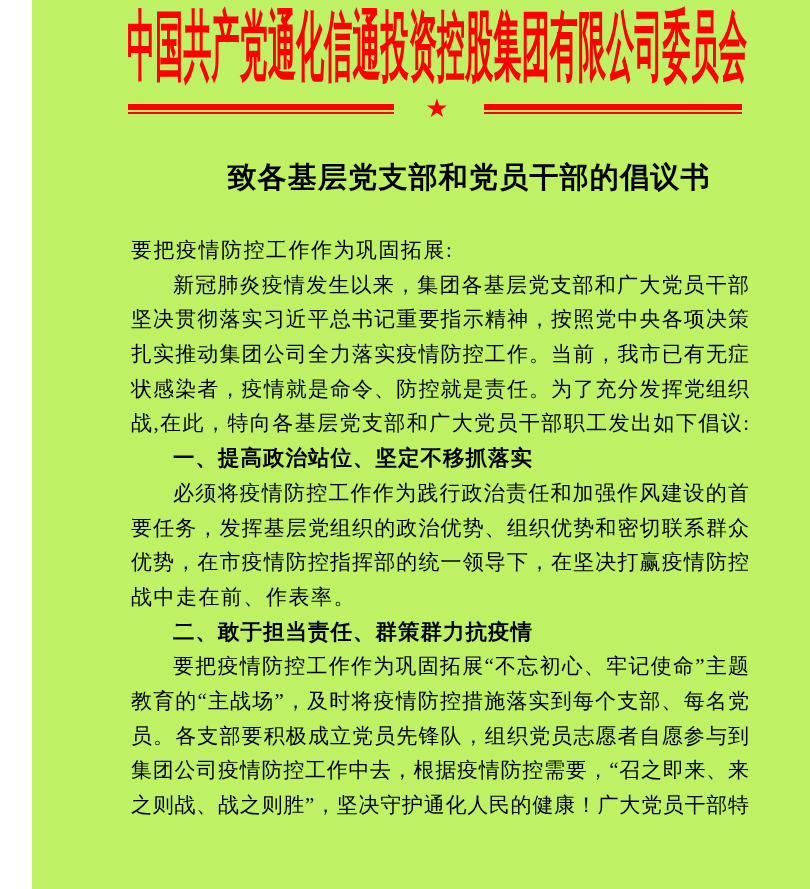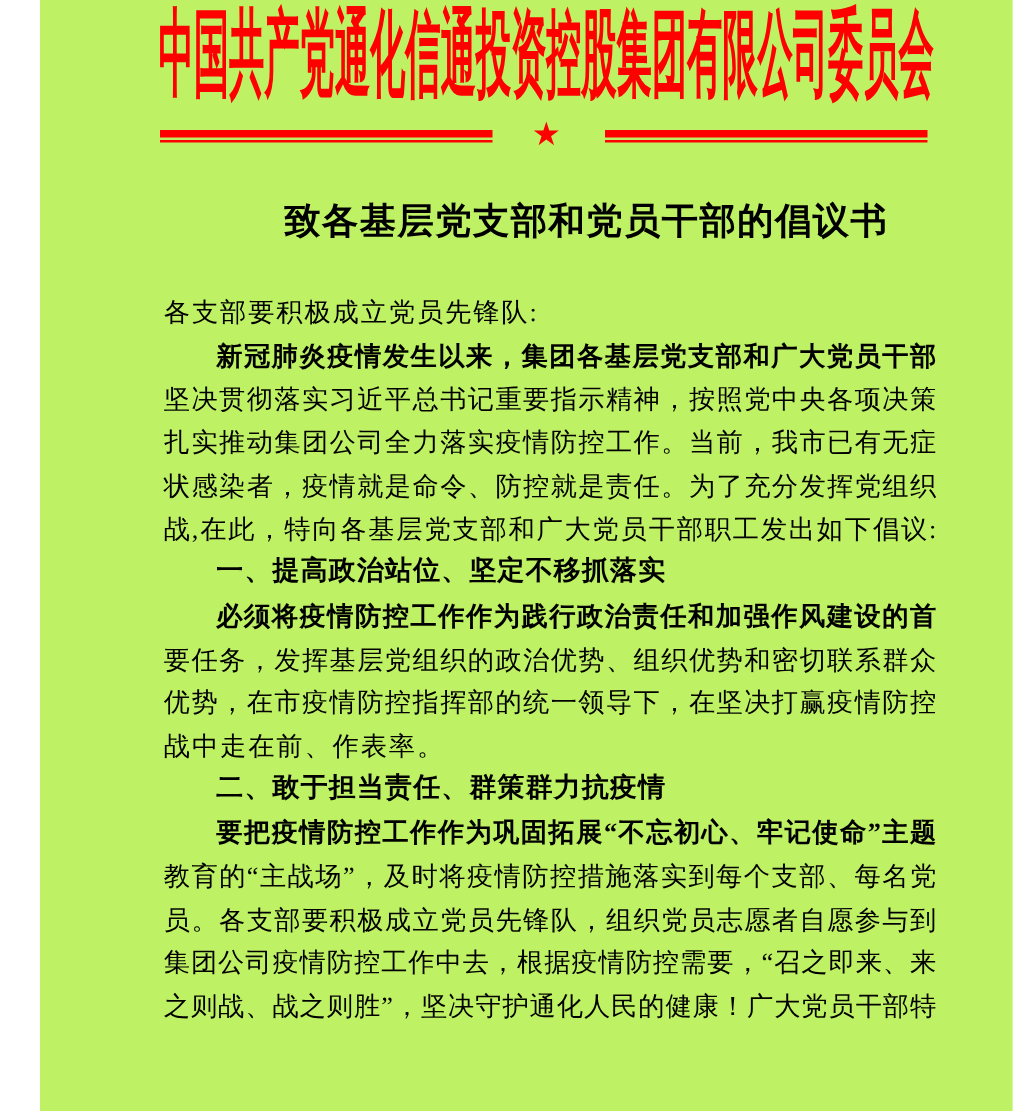--- a/index.html
+++ b/index.html
@@ -38,23 +38,23 @@
   
   .body{position:absolute;left:99px;top:233px;width:618px;}
   .line{
     font-size:21px;line-height:34.7px;height:34.7px;
     letter-spacing:1.5px;text-align:left;
   }
   .fill{
     letter-spacing:0;
     text-align:justify;text-align-last:justify;text-justify:inter-character;
   }
-  .indent{text-indent:42px;font-weight:bold;}
+  .indent{text-indent:42px;}
   .heading{
-    font-family:Liberation Mono, monospace;
+    font-family:Liberation Sans, sans-serif;
     font-weight:bold;font-size:21.5px;letter-spacing:1px;
     text-indent:42px;
   }
 </style>
 </head>
 <body>
 
 <div class="page">
 
   <div class="org-name">中国共产党通化信通投资控股集团有限公司委员会</div>
@@ -65,21 +65,21 @@
   </div>
   <div class="star">★</div>
   <div class="bar bar-right">
     <div class="thick"></div>
     <div class="thin"></div>
   </div>
 
   <h1 class="title">致各基层党支部和党员干部的倡议书</h1>
 
   <div class="body">
-    <div class="line">各支部要积极成立党员先锋队:</div>
+    <div class="line">要把疫情防控工作作为巩固拓展:</div>
     <div class="line indent fill">新冠肺炎疫情发生以来，集团各基层党支部和广大党员干部</div>
     <div class="line fill">坚决贯彻落实习近平总书记重要指示精神，按照党中央各项决策</div>
     <div class="line fill">扎实推动集团公司全力落实疫情防控工作。当前，我市已有无症</div>
     <div class="line fill">状感染者，疫情就是命令、防控就是责任。为了充分发挥党组织</div>
     <div class="line fill">战,在此，特向各基层党支部和广大党员干部职工发出如下倡议:</div>
     <div class="line heading">一、提高政治站位、坚定不移抓落实</div>
     <div class="line indent fill">必须将疫情防控工作作为践行政治责任和加强作风建设的首</div>
     <div class="line fill">要任务，发挥基层党组织的政治优势、组织优势和密切联系群众</div>
     <div class="line fill">优势，在市疫情防控指挥部的统一领导下，在坚决打赢疫情防控</div>
     <div class="line">战中走在前、作表率。</div>

